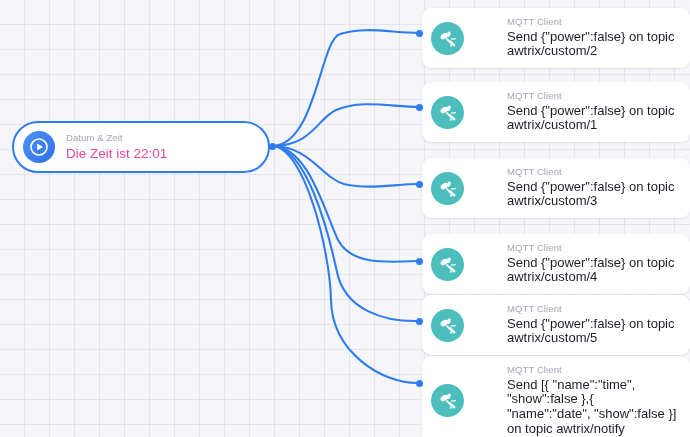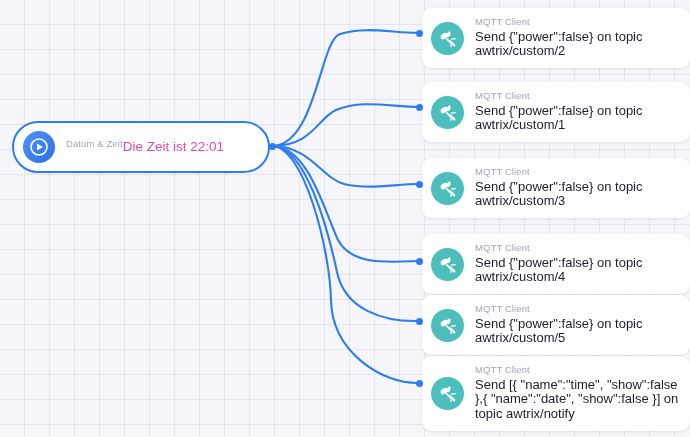--- a/index.html
+++ b/index.html
@@ -58,21 +58,21 @@
     background: linear-gradient(135deg, #4f93f8 0%, #2b6fe8 100%);
     flex: 0 0 32px;
     display: flex;
     align-items: center;
     justify-content: center;
   }
   .trigger-icon svg { display: block; }
   .trigger-text {
     margin-left: 11px;
     display: flex;
-    flex-direction: row;
+    flex-direction: column;
     justify-content: center;
     line-height: 1.12;
   }
   .node-kicker {
     font-size: 9.5px;
     color: #a3a6b4;
     letter-spacing: 0.1px;
     margin-bottom: 2px;
   }
   .node-title {
@@ -97,20 +97,21 @@
     position: absolute;
     left: 422px;
     width: 268px;
     box-sizing: border-box;
     background: #ffffff;
     border-radius: 9px;
     box-shadow: 0 1px 3px rgba(60,64,90,0.10), 0 0 0 0.5px rgba(60,64,90,0.04);
     display: flex;
     align-items: center;
     padding: 9px 10px 9px 9px;
+    gap: 32px;
   }
   .mqtt-icon {
     width: 33px;
     height: 33px;
     border-radius: 50%;
     background: #4cbfbd;
     flex: 0 0 33px;
     display: flex;
     align-items: center;
     justify-content: center;

